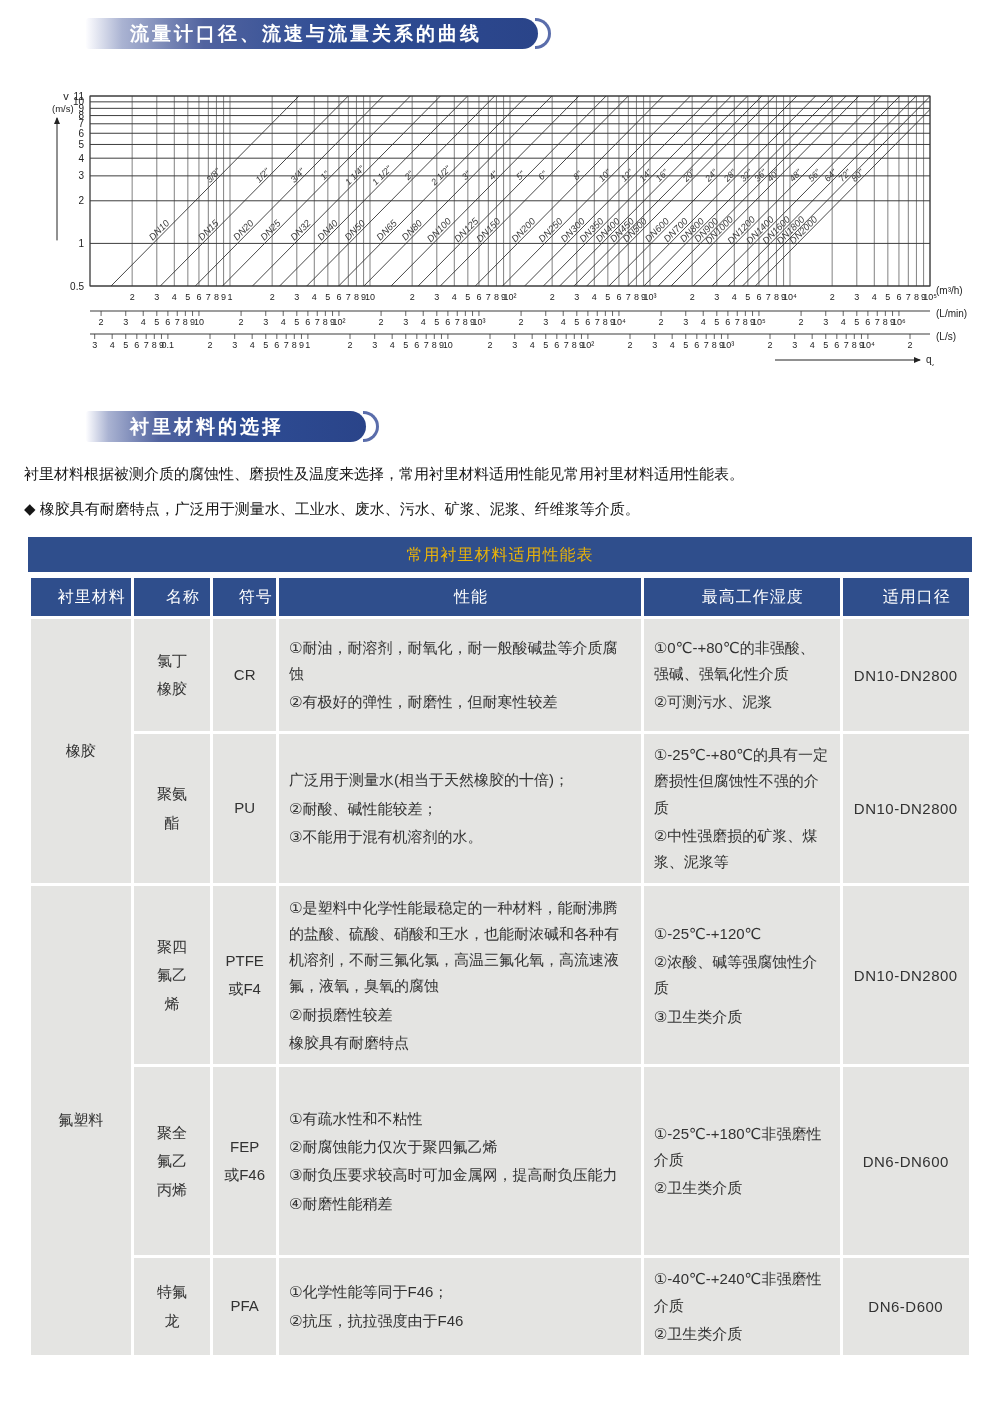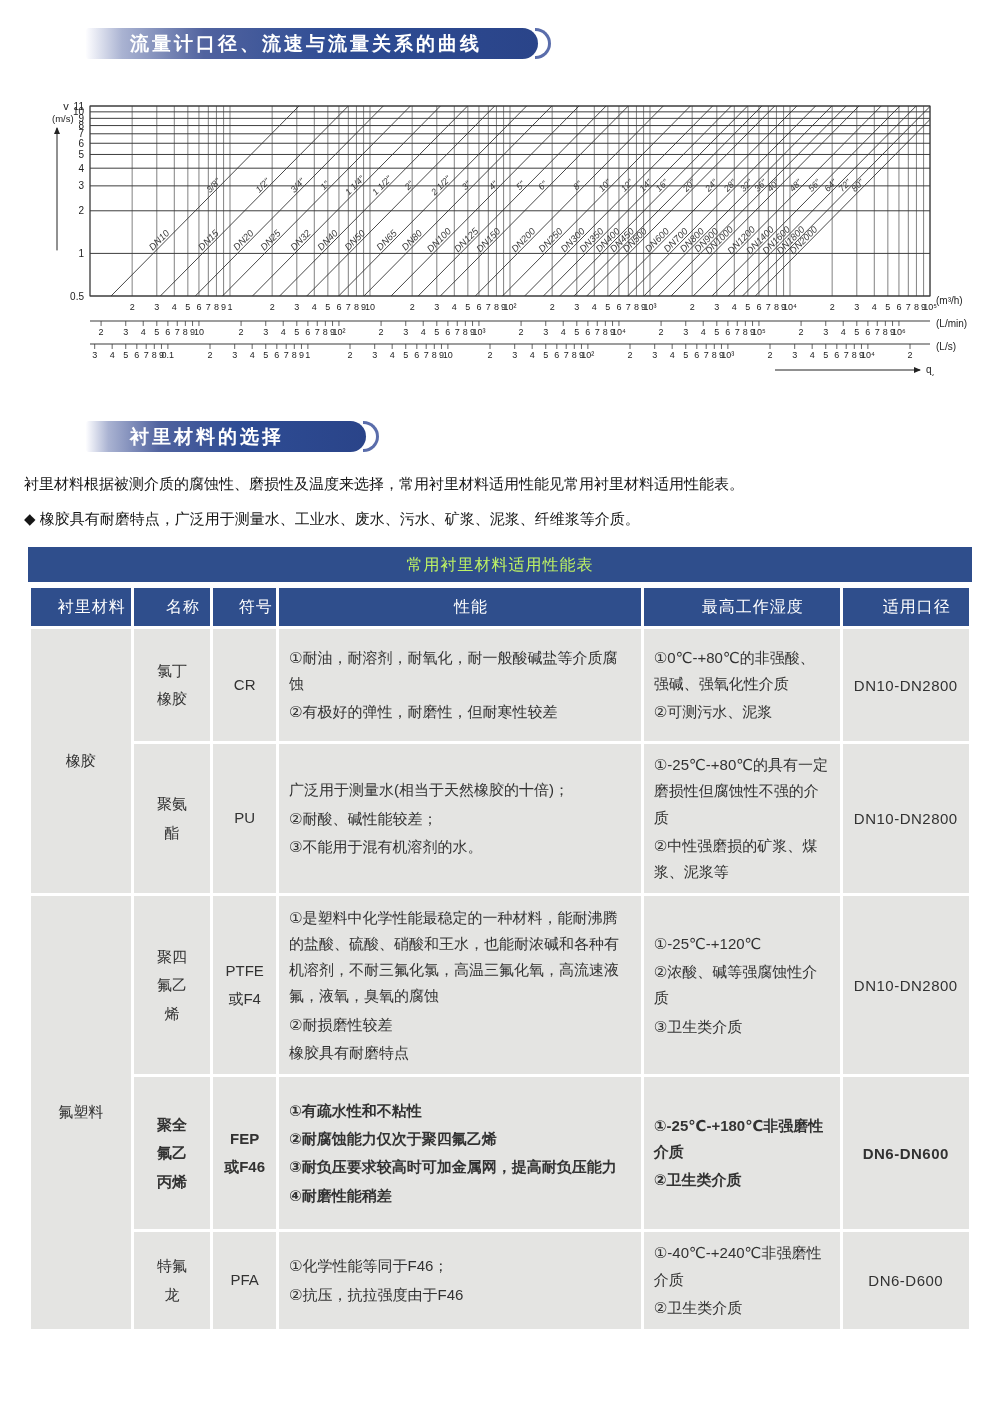--- a/index.html
+++ b/index.html
@@ -8,58 +8,58 @@
     font-family:"Liberation Sans","DejaVu Sans",sans-serif;
     color:#1c1c1c;position:relative;overflow:hidden;
   }
   
   .banner{
     position:relative;height:31px;display:flex;align-items:center;
     background:linear-gradient(90deg,#fdfdff 0%,#aab3d2 8%,#51639f 26%,#2e4c94 55%,#2a4489 100%);
     border-radius:3px 17px 17px 3px;
     padding-left:44px;box-sizing:border-box;
   }
-  .banner1{width:452px;margin:28px 0 0 86px;}
+  .banner1{width:452px;margin:18px 0 0 86px;}
   .banner2{width:280px;margin:30px 0 0 86px;}
   .banner-text{color:#ffffff;font-size:19px;font-weight:bold;letter-spacing:3px;white-space:nowrap;}
   .banner-arc{
     position:absolute;right:-13px;top:0px;width:13px;height:25px;
     border:3px solid #5a6dab;border-left:none;border-radius:0 16px 16px 0;
   }
   
   .chart-wrap{margin-top:6px;}
   svg text{font-family:"Liberation Sans","DejaVu Sans",sans-serif;}
   
   .bodytext{width:952px;margin:18px 24px 0 24px;font-size:15px;line-height:1.9;color:#161616;}
   .bodytext p{margin:0 8px 6px 0;}
   
   .table-area{width:944px;margin:14px 28px 0 28px;}
   .tbl-title{
-    background:#2f4e8c;color:#bef264;text-align:center;font-size:16px;
+    background:#2f4e8c;color:#eab308;text-align:center;font-size:16px;
     height:35px;line-height:35px;letter-spacing:1px;margin-bottom:3px;
   }
   table.perf{width:100%;border-collapse:separate;border-spacing:3px;background:#fff;table-layout:fixed;}
   table.perf th{
     background:#2f4e8c;color:#ffffff;font-weight:normal;font-size:16px;
     height:36px;letter-spacing:1px;padding-left:23px;
   }
   table.perf td{
     background:#e4e4e2;color:#323232;font-size:15px;vertical-align:middle;
     padding:6px 10px;box-sizing:border-box;
   }
   td.c-mat,td.c-name,td.c-sym,td.c-dia{text-align:center;}
   td.c-name,td.c-sym{white-space:pre-line;line-height:1.9;}
   td.c-perf,td.c-cond{text-align:left;padding:8px 16px;}
   td.c-cond{padding:8px 12px;}
   td.c-perf div,td.c-cond div{line-height:1.75;margin:2px 0;}
   td.c-dia{font-size:16px;letter-spacing:0.5px;}
   tbody tr:nth-child(1){height:112px;}
   tbody tr:nth-child(2){height:128px;}
   tbody tr:nth-child(3){height:178px;}
-  tbody tr:nth-child(4){height:152px;font-weight:bold;}
+  tbody tr:nth-child(4){height:188px;}
   tbody tr:nth-child(5){height:84px;}
 </style>
 </head>
 <body>
 
 <div class="banner banner1">
   <span class="banner-text">流量计口径、流速与流量关系的曲线</span>
   <span class="banner-arc"></span>
 </div>
 

